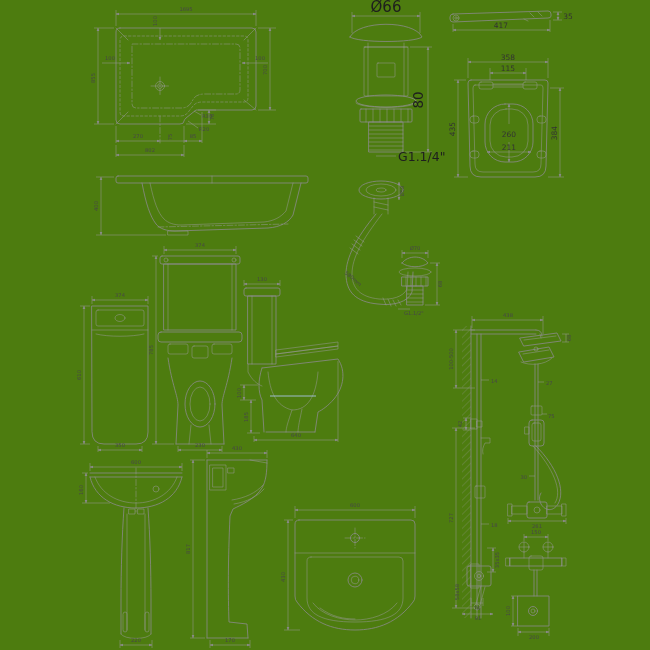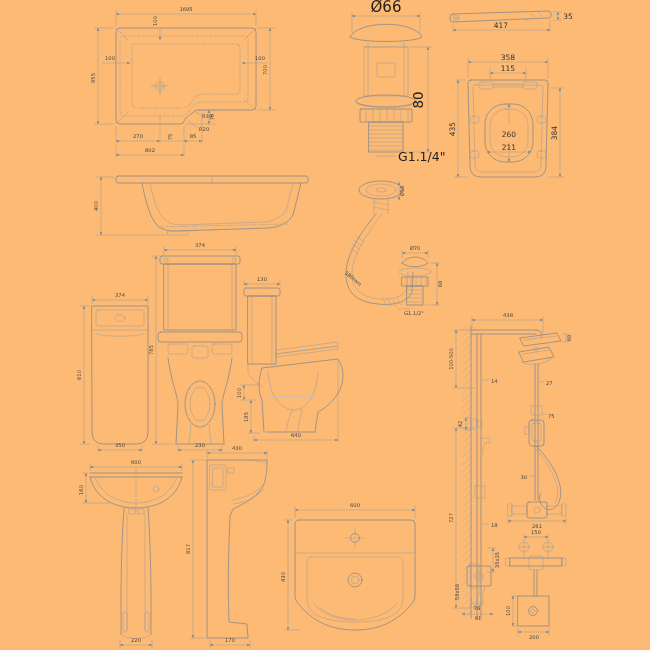--- a/index.html
+++ b/index.html
@@ -1,16 +1,16 @@
 <!DOCTYPE html>
 <html><head>
 <meta charset="utf-8">
 <style>
   html,body{margin:0;padding:0;background:#fff;}
-  .stage{width:650px;height:650px;background:#fdba74;position:relative;font-family:"DejaVu Sans",sans-serif;}
+  .stage{width:650px;height:650px;background:#4d7c0f;position:relative;font-family:"DejaVu Sans",sans-serif;}
   .ln{fill:none;stroke:#8a8a8a;stroke-width:0.8;stroke-linejoin:round;stroke-linecap:round;}
   .ln2{fill:none;stroke:#9a9a9a;stroke-width:0.5;stroke-linejoin:round;stroke-linecap:round;}
   .dim{fill:none;stroke:#9a9a9a;stroke-width:0.5;}
   .dash{stroke-dasharray:2.5 2;}
   .dashdot{stroke-dasharray:6 2 1.5 2;}
   .water{stroke:#a8c4e0;stroke-width:0.9;fill:none;}
   text{fill:#474747;font-family:"DejaVu Sans",sans-serif;}
   .lbl{font-size:5.2px;text-anchor:middle;}
   .lblm{font-size:7.5px;text-anchor:middle;fill:#333;}
   .lbls{font-size:5.2px;text-anchor:start;}

